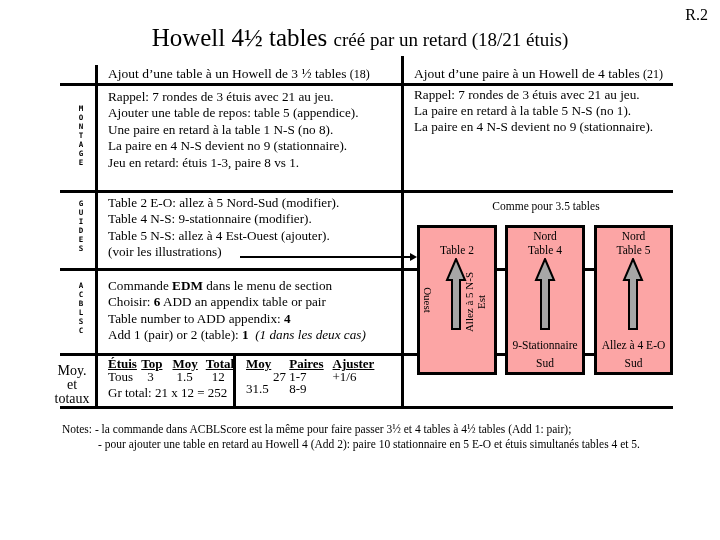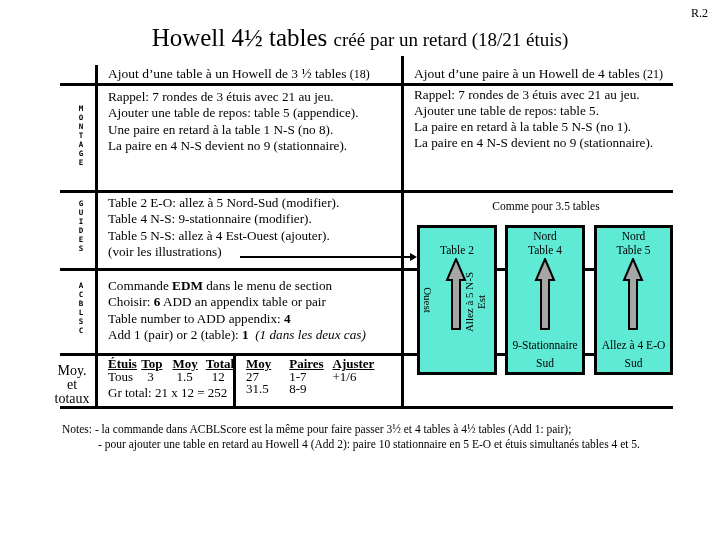--- a/index.html
+++ b/index.html
@@ -1,32 +1,32 @@
 <!DOCTYPE html>
 <html><head>
 <meta charset="utf-8">
 <style>
   html, body { margin:0; padding:0; background:#ffffff; }
   body { width:720px; height:540px; position:relative; overflow:hidden;
          font-family:"Liberation Serif", "DejaVu Serif", serif; color:#000; }
   .abs { position:absolute; }
   .hline { position:absolute; height:3px; background:#000; }
   .vline { position:absolute; width:3px; background:#000; }
-  .page-num { right:12px; top:6px; font-size:12px; }
+  .page-num { right:12px; top:6px; font-size:16px; }
   .title { left:0; width:720px; top:24px; text-align:center; font-size:25px; white-space:nowrap; }
   .title .small { font-size:19px; }
   .hdr { font-size:13.5px; white-space:nowrap; }
   .hdr .small { font-size:12px; }
   .body-text { font-size:13.2px; line-height:16.4px; white-space:nowrap; }
   .vlabel { width:30px; text-align:center; font-family:"DejaVu Sans Mono", monospace;
             font-size:7.5px; line-height:9px; font-weight:bold; }
   .side-small { font-size:14px; line-height:14px; text-align:center; }
   .totals { font-size:13px; line-height:12.5px; white-space:nowrap; }
   .totals .h { text-decoration:underline; font-weight:bold; }
-  .box { position:absolute; border:3px solid #000; box-sizing:border-box; background:#5eead4; }
+  .box { position:absolute; border:3px solid #000; box-sizing:border-box; background:#fca5a5; }
   .box-text { position:absolute; left:0; width:100%; text-align:center; font-size:11.5px; line-height:14px; white-space:nowrap; }
   .rot-ccw { position:absolute; transform:rotate(90deg); transform-origin:center; font-size:11px; white-space:nowrap; text-align:center; }
   .rot-cw { position:absolute; transform:rotate(-90deg); transform-origin:center; font-size:11px; white-space:nowrap; text-align:center; line-height:12px; }
   .notes { font-size:11.5px; line-height:15px; white-space:nowrap; }
   b.bold { font-weight:bold; }
   i.it { font-style:italic; }
 </style>
 </head>
 <body>
 
@@ -69,24 +69,24 @@
   <div>T</div>
   <div>A</div>
   <div>G</div>
   <div>E</div>
 </div>
 <div class="abs body-text" style="left:108px; top:89px;">
   <div>Rappel: 7 rondes de 3 étuis avec 21 au jeu.</div>
   <div>Ajouter une table de repos: table 5 (appendice).</div>
   <div>Une paire en retard à la table 1 N-S (no 8).</div>
   <div>La paire en 4 N-S devient no 9 (stationnaire).</div>
+  <div>Jeu en retard: étuis 1-3, paire 8 vs 1.</div>
 </div>
 <div class="abs body-text" style="left:414px; top:87px; line-height:16px;">
   <div>Rappel: 7 rondes de 3 étuis avec 21 au jeu.</div>
-  <div>Ajouter une table de repos: table 5.</div>
   <div>La paire en retard à la table 5 N-S (no 1).</div>
   <div>La paire en 4 N-S devient no 9 (stationnaire).</div>
 </div>
 
 <div class="abs vlabel" style="left:66px; top:199px;">
   <div>G</div>
   <div>U</div>
   <div>I</div>
   <div>D</div>
   <div>E</div>
@@ -130,21 +130,21 @@
   </div>
   <div style="margin-top:4px;">Gr total: 21 x 12 = 252</div>
 </div>
 <div class="abs totals" style="left:246px; top:358px;">
   <div>
     <span class="h" style="display:inline-block;width:40px;">Moy</span>
     <span class="h" style="display:inline-block;width:40px;">Paires</span>
     <span class="h">Ajuster</span>
   </div>
   <div>
-    <span style="display:inline-block;width:40px;">27</span>
+    <span style="display:inline-block;width:40px;text-align:right;">27</span>
     <span style="display:inline-block;width:40px;">1-7</span>
     <span>+1/6</span>
   </div>
   <div>
     <span style="display:inline-block;width:40px;">31.5</span>
     <span style="display:inline-block;width:40px;">8-9</span>
   </div>
 </div>
 
 <div class="abs" style="left:420px; top:200px; width:252px; text-align:center; font-size:11.5px;">Comme pour 3.5 tables</div>

